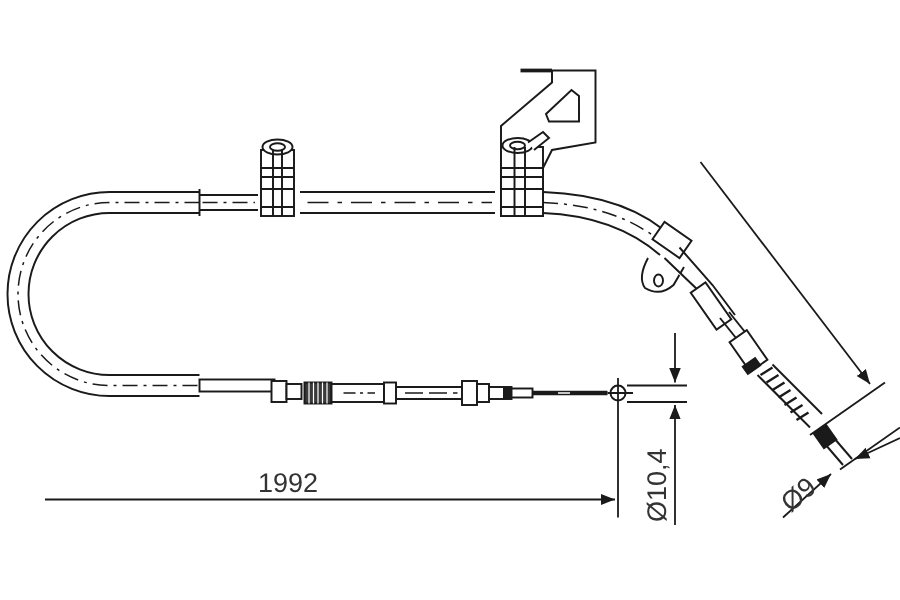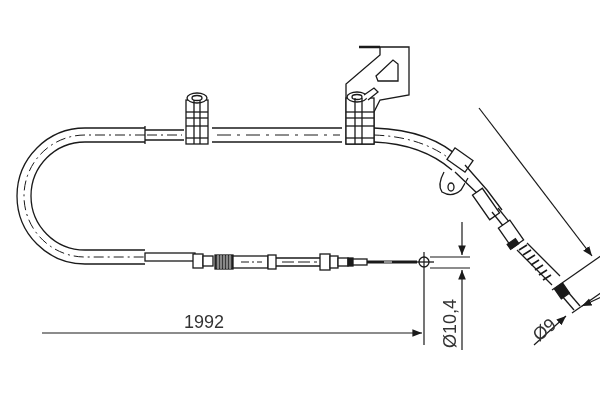--- a/index.html
+++ b/index.html
@@ -1,17 +1,17 @@
 <!DOCTYPE html>
 <html><head>
   <meta charset="utf-8">
   <style>
     html, body { margin: 0; padding: 0; background: #ffffff; }
     body { width: 600px; height: 400px; overflow: hidden; position: relative; }
-    #canvas { position: absolute; left: 0; top: 0; width: 492px; height: 400px; padding-left: 12px; }
+    #canvas { position: absolute; left: 0; top: 0; width: 492px; height: 400px; }
     svg { display: block; }
     .dim-text { font-family: "Liberation Sans", sans-serif; font-size: 18px; fill: #333333; }
   </style>
 </head>
 <body>
 
 <div id="canvas">
 <svg width="600" height="400" viewBox="0 0 600 400" xmlns="http://www.w3.org/2000/svg">
   <defs>
     <marker id="arrow" viewBox="0 0 10 10" refX="10" refY="5" markerWidth="8" markerHeight="8" orient="auto-start-reverse">

